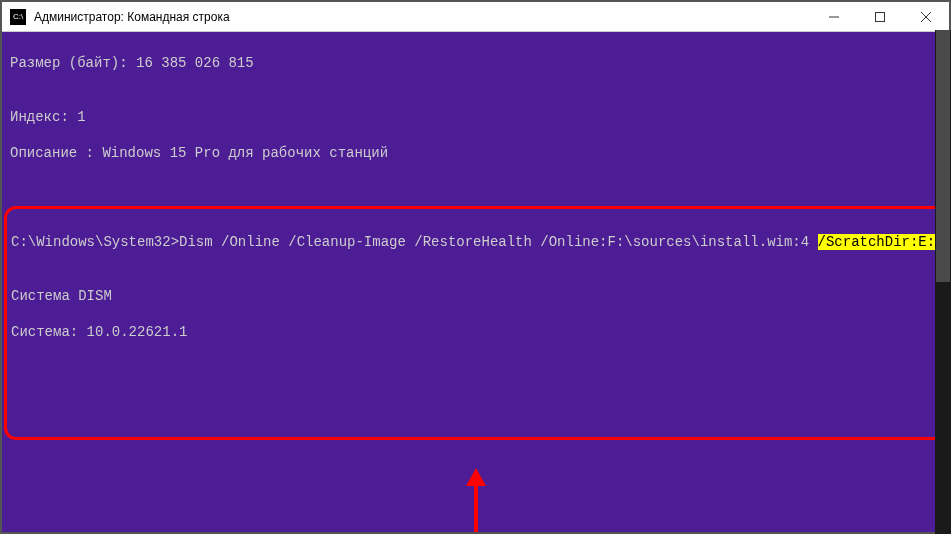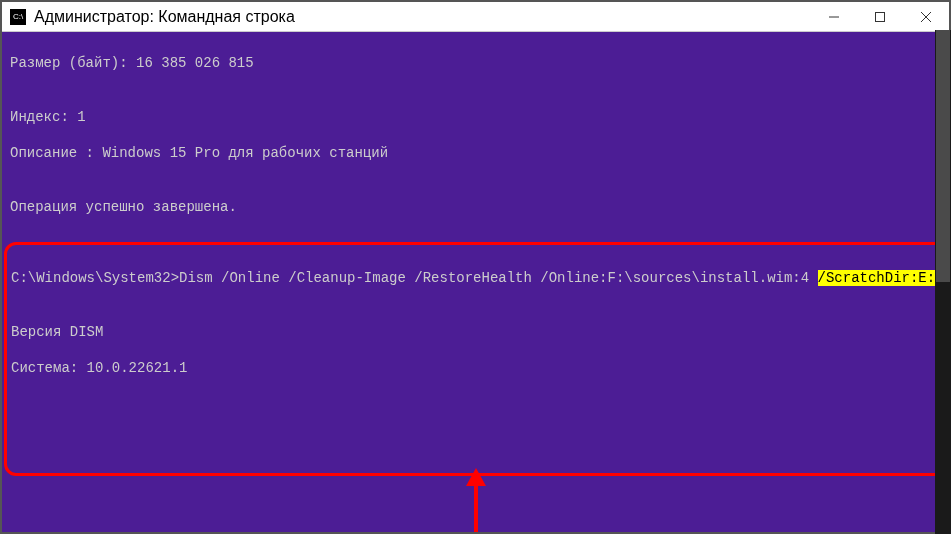--- a/index.html
+++ b/index.html
@@ -26,21 +26,21 @@
       margin-right: 8px;
       display: flex;
       align-items: center;
       justify-content: center;
       font-size: 8px;
       color: #fff;
       font-family: sans-serif;
     }
     .titlebar-title {
       font-family: 'Segoe UI', Tahoma, sans-serif;
-      font-size: 16px;
+      font-size: 12px;
       color: #000;
       flex: 1;
     }
     .window-controls {
       display: flex;
       height: 100%;
     }
     .window-control {
       width: 46px;
       height: 100%;
@@ -137,25 +137,24 @@
     </div>
   </div>
 </div>
 
 <div class="terminal">
 <div>Размер (байт): 16 385 026 815</div>
 <div></div>
 <div>Индекс: 1</div>
 <div>Описание : Windows 15 Pro для рабочих станций</div>
 <div></div>
-<div>Операция успешно завершена.</div>
 <div class="highlight-box">
 <div><span>C:\Windows\System32&gt;</span><span>Dism /Online /Cleanup-Image /RestoreHealth /Online:F:\sources\install.wim:4 </span><span class="yellow-hl">/ScratchDir:E:\</span></div>
 <div></div>
-<div>Версия DISM</div>
+<div>Cистема DISM</div>
 <div>Cистема: 10.0.22621.1</div>
 <div></div>
 <div></div>
 
 
 </div>
 <div></div>
 
 
 <div class="arrow-container">

